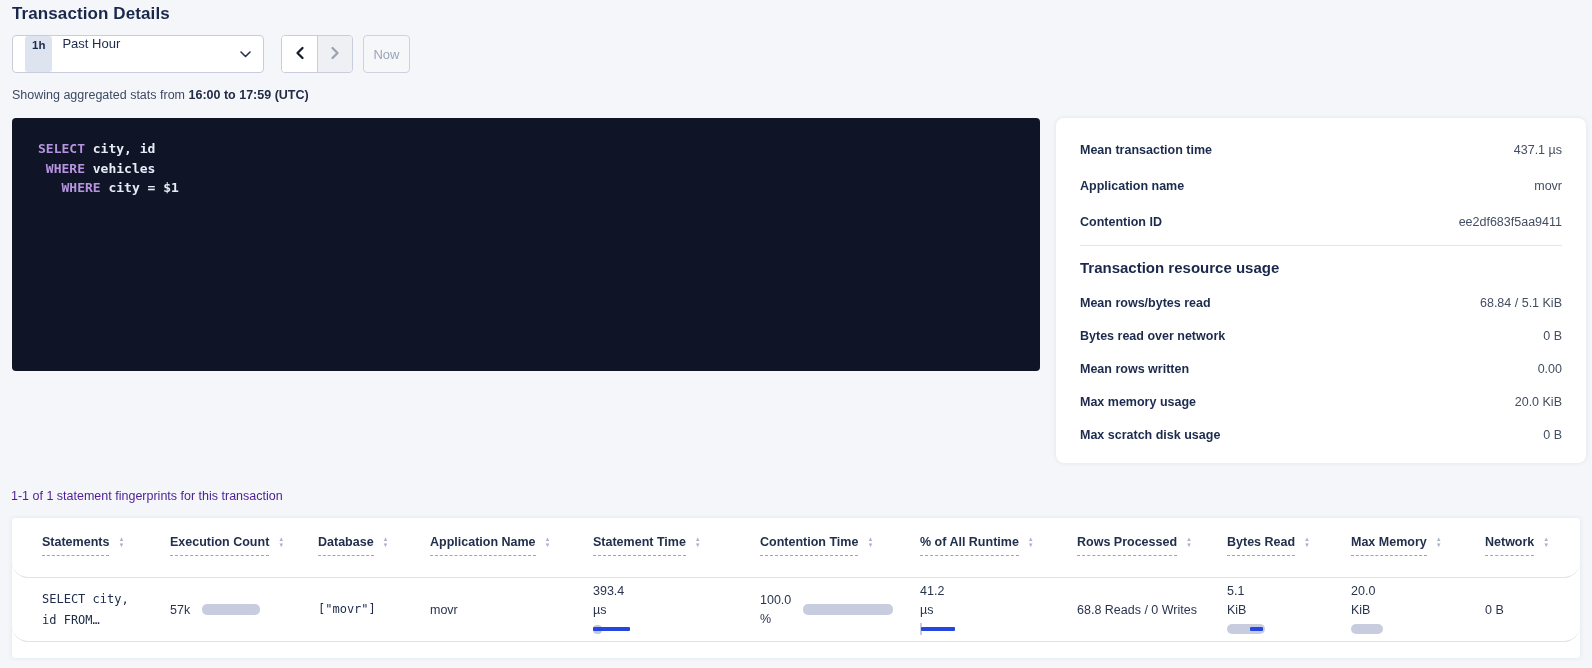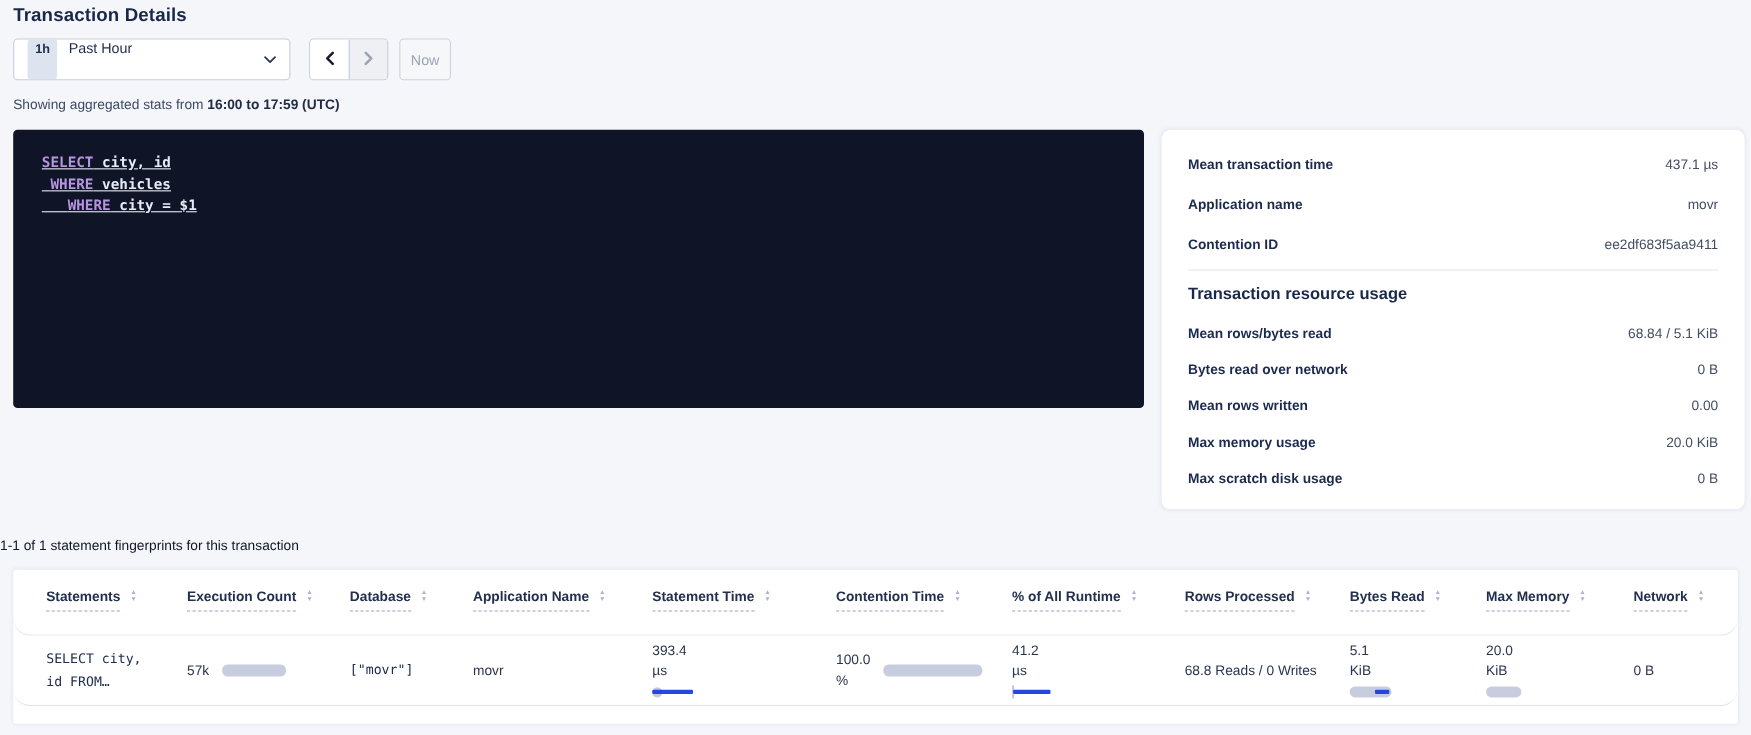--- a/index.html
+++ b/index.html
@@ -49,39 +49,39 @@
   .stats-line { left:12px; top:88px; font-size:12.5px; color:#3e4a63; }
   .stats-line b { color:#222c44; }
 
   
   .sql-box {
     left:12px; top:118px; width:1028px; height:253px;
     background:#0f1527; border-radius:4px; padding:21px 26px;
   }
   .code-line {
     font-family:"DejaVu Sans Mono", monospace; font-size:13px; font-weight:700;
-    line-height:19.5px; color:#e8eaf6; white-space:pre;text-decoration:underline;
+    line-height:19.5px; color:#e8eaf6; white-space:pre;
   }
   .kw { color:#b794e0; }
 
   
   .summary-card {
     left:1056px; top:118px; width:530px; min-height:337px;
     background:#fff; border-radius:8px; padding:14px 24px 12px;
     box-shadow:0 0 4px rgba(40,55,90,.10);
   }
   .s-row { display:flex; justify-content:space-between; align-items:center; padding:11px 0; }
   .s-row.compact { padding:9.5px 0; }
   .s-label { font-size:12.5px; font-weight:700; color:#1c2b4d; }
   .s-value { font-size:12.5px; color:#434e61; }
   .s-divider { border-top:1px solid #e3e7f0; margin:5px 0 4px; }
   .s-section { font-size:15px; font-weight:700; color:#19284a; padding:9px 0 10px; }
 
   
-  .table-caption { left:0; top:489px; font-size:12.5px; color:#0f172a; }
+  .table-caption { left:11px; top:489px; font-size:12.5px; color:#4c1d95; }
   .table-card {
     left:12px; top:518px; width:1568px; height:140px;
     background:#fff; border-radius:3px; box-shadow:0 0 4px rgba(40,55,90,.10);
   }
   .t-grid {
     display:grid;
     grid-template-columns:128px 148px 112px 163px 167px 160px 157px 150px 124px 134px 1fr;
     border-radius:16px;
   }
   .t-head { padding:17px 30px 0; height:60px; border-bottom:1px solid #dde2ec; }

